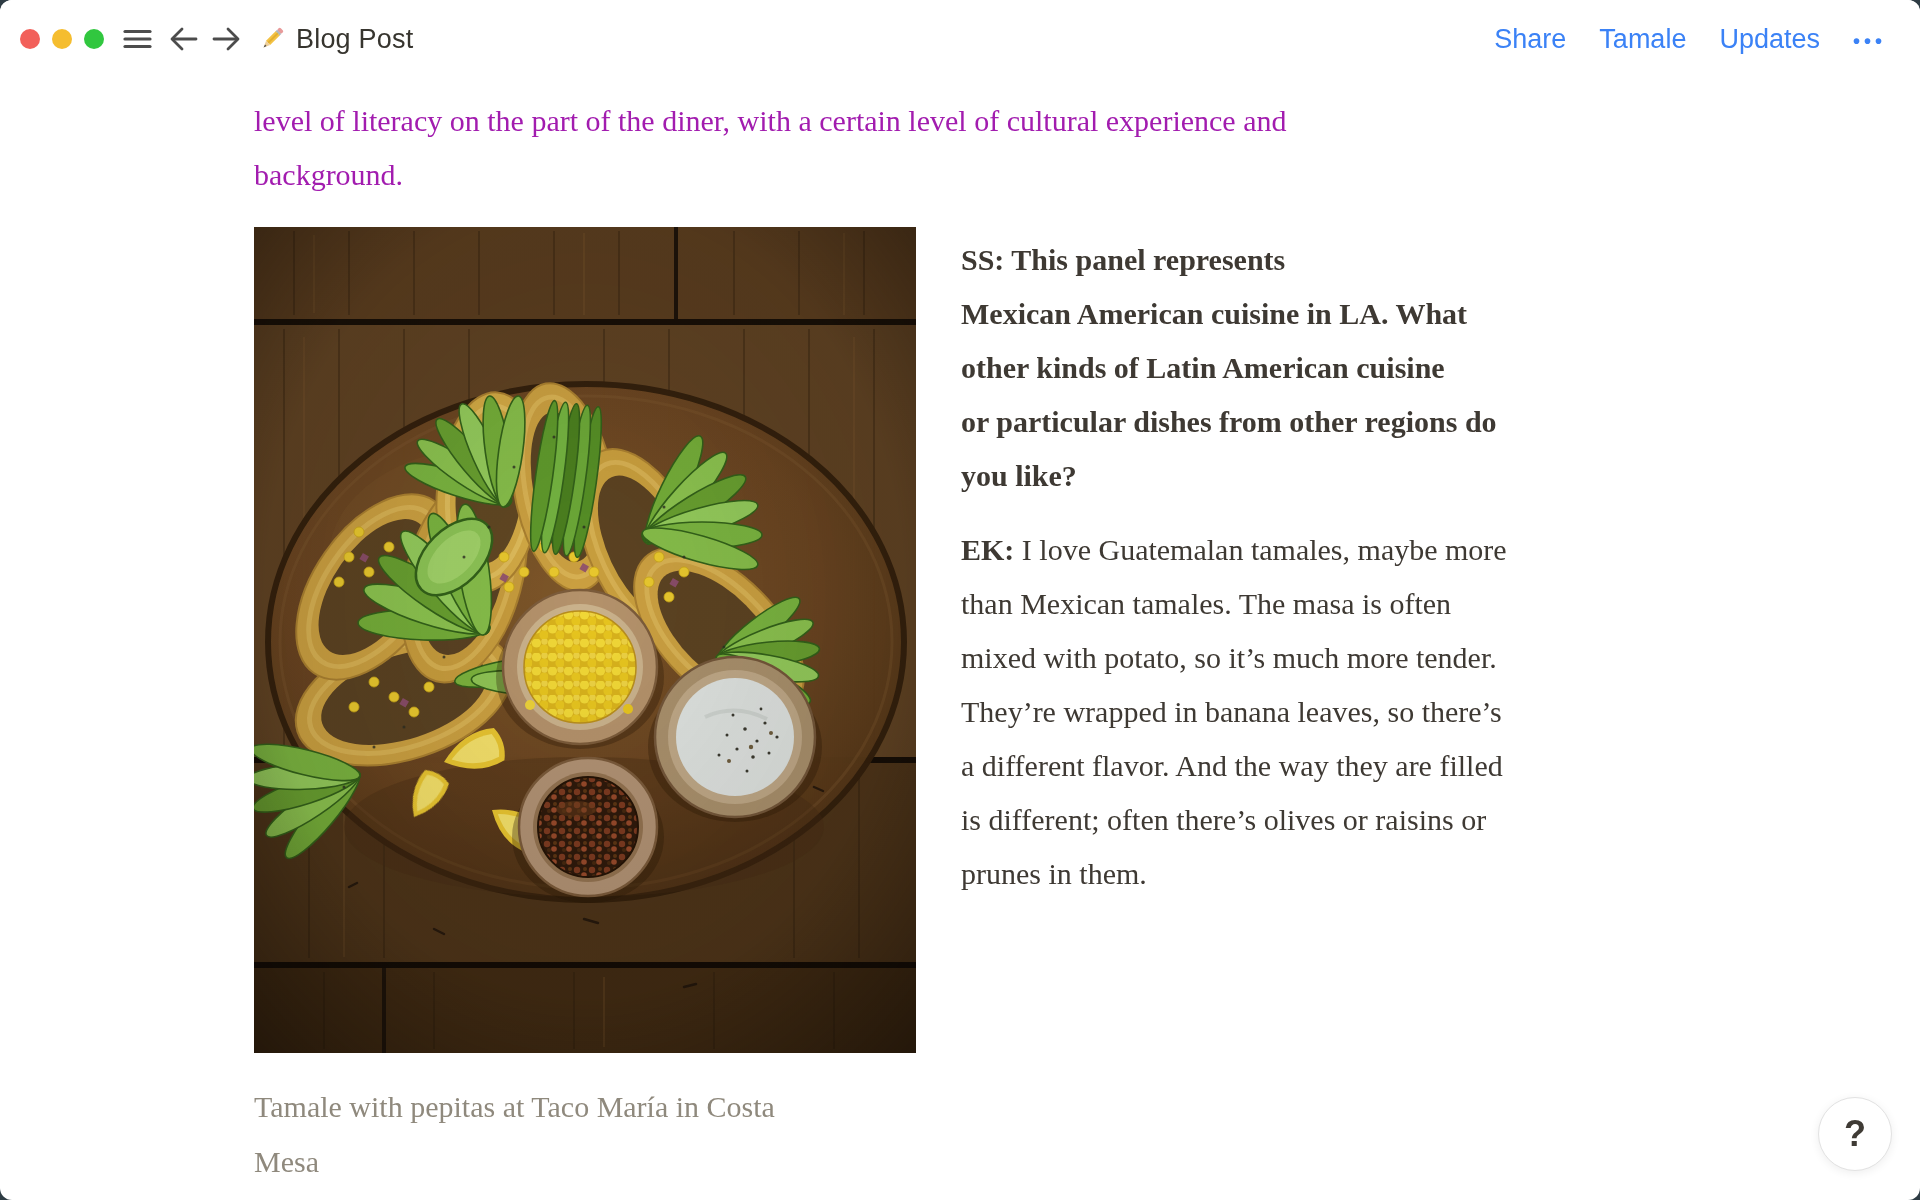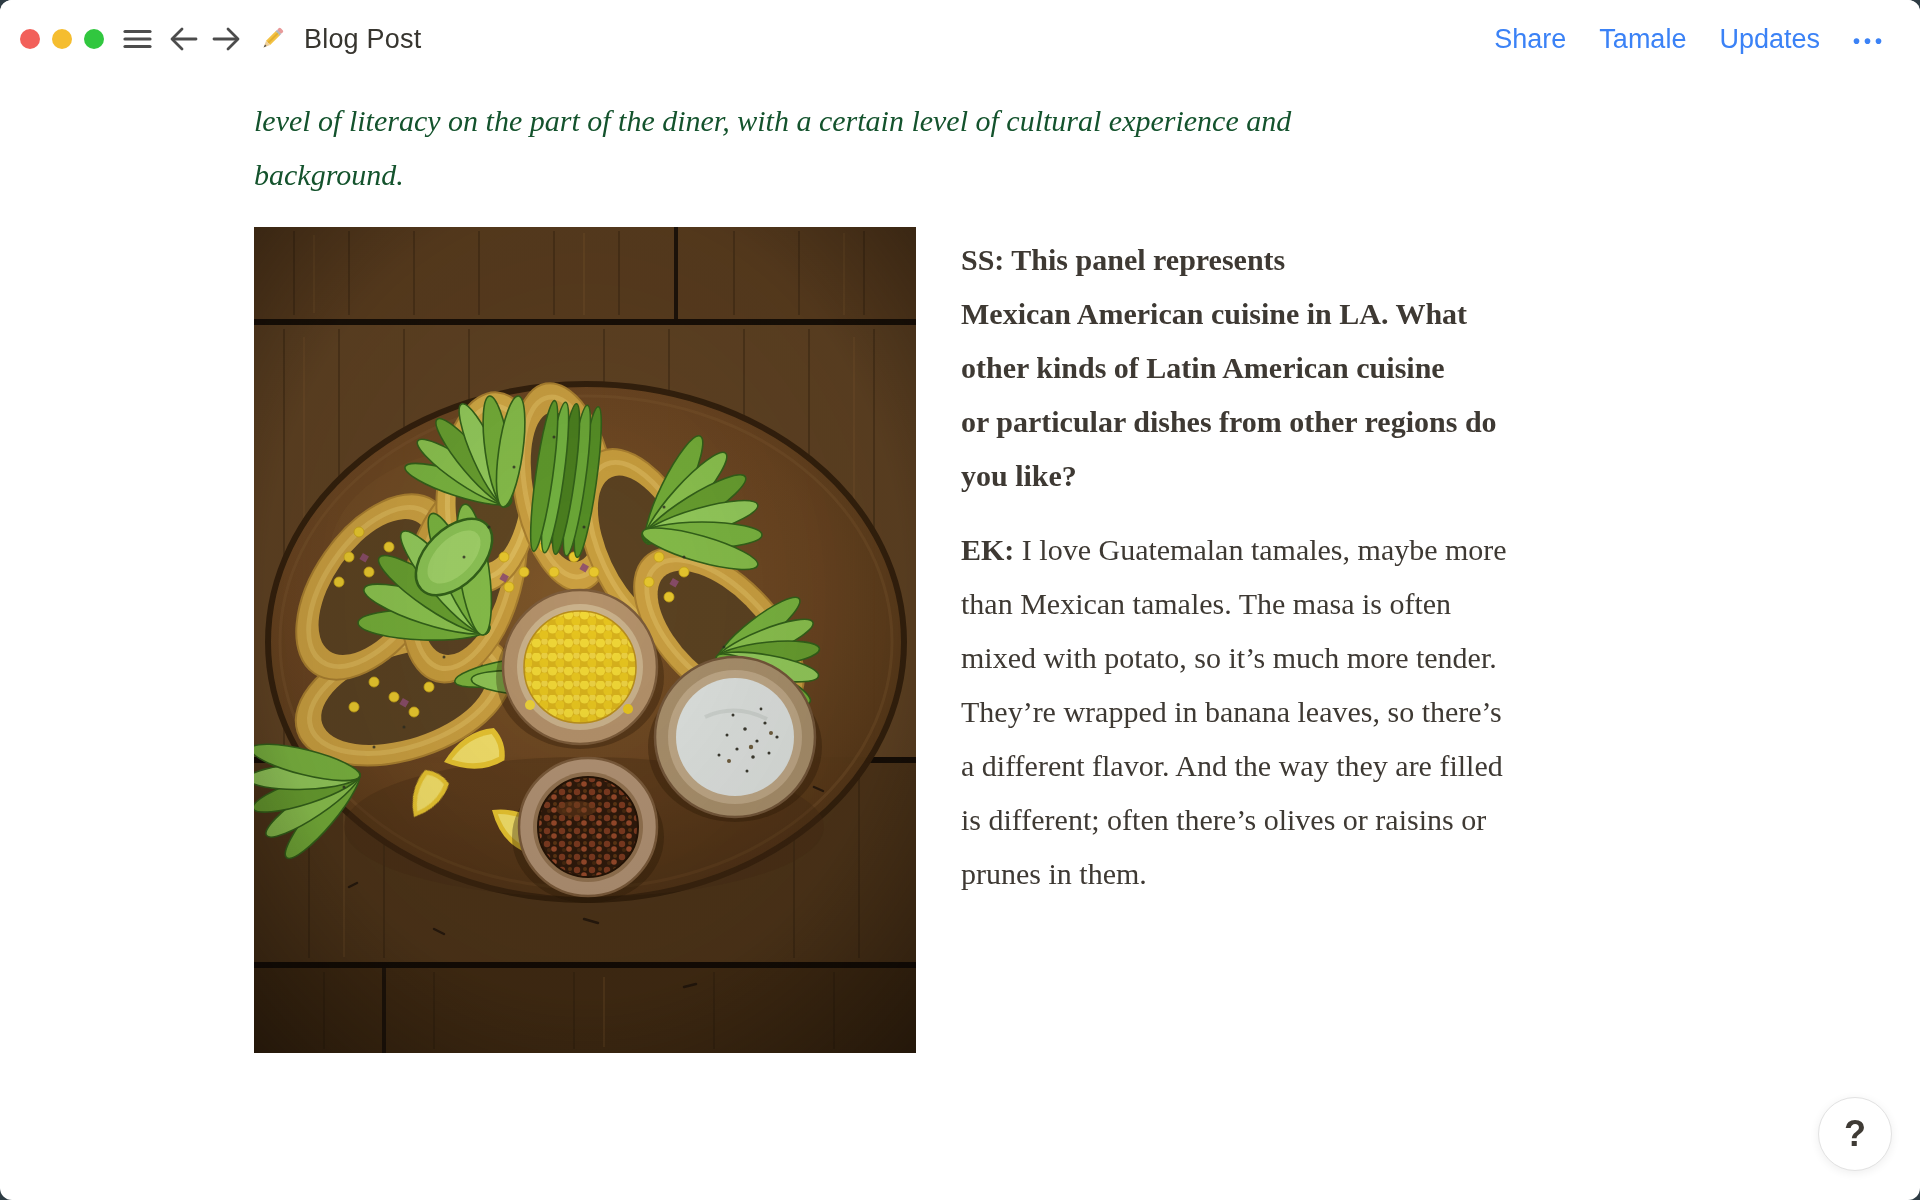--- a/index.html
+++ b/index.html
@@ -12,33 +12,33 @@
   .titlebar {
     display:flex; align-items:center; height:78px; background:#fff;
     padding:0 34px 0 20px;
   }
   .lights { display:flex; align-items:center; gap:12px; }
   .light { width:20px; height:20px; border-radius:50%; display:inline-block; cursor:pointer; }
   .icon-btn { background:none; border:none; cursor:pointer; display:flex; align-items:center; justify-content:center; padding:0; }
   .hamburger { margin-left:19px; }
   .nav-arrow { margin-left:16px; }
   .nav-arrow + .nav-arrow { margin-left:10px; }
-  .doc-title { display:flex; align-items:center; margin-left:14px; gap:17px; }
+  .doc-title { display:flex; align-items:center; margin-left:14px; gap:9px; }
   .doc-title .t {
     font-size:27px; color:#37352f; font-weight:500; letter-spacing:.2px;
   }
   .tb-right { margin-left:auto; display:flex; align-items:center; gap:33px; }
   .tb-right button {
     background:none; border:none; cursor:pointer;
     font-family:"Liberation Sans", sans-serif; font-size:27px; color:#3b82f6;
   }
   .more-btn { font-size:20px !important; letter-spacing:4px; font-weight:700; padding-top:4px; }
   
   .main { position:absolute; top:78px; left:0; right:0; padding:16px 0 0 254px; }
-  .serif { font-family:"Liberation Serif", serif; color:#14532d;font-style:italic; }
+  .serif { font-family:"Liberation Serif", serif; color:#a21caf; }
   .intro { font-size:30px; line-height:54px; white-space:pre-wrap; width:1500px; }
   .columns { display:flex; margin-top:25px; }
   figure { width:662px; }
   .photo { display:block; width:662px; height:826px; }
   figcaption {
     margin-top:26px; font-family:"Liberation Serif", serif;
     font-size:30px; line-height:55px; color:#8f897d; white-space:pre-wrap;
   }
   .interview { margin-left:45px; width:780px; padding-top:6px; }
   .interview p { font-family:"Liberation Serif", serif; font-size:30px; line-height:54px; color:#3e3933; margin:0 0 20px 0; }
@@ -375,20 +375,22 @@
             <circle r="69" fill="#b09173" stroke="#7a5a3a" stroke-width="2.5"></circle>
             <circle r="55" fill="#927250"></circle>
             <circle r="50" fill="url(#salsap)" stroke="#241305" stroke-width="2"></circle>
             <ellipse cx="-12" cy="-18" rx="20" ry="8" fill="#6b3d1c" opacity="0.5"></ellipse>
           </g>
 
           <path stroke="#1c120a" stroke-width="2.4" stroke-linecap="round" opacity="0.8" d="M330 692 l14 4 M430 760 l12 -3 M180 702 l10 5 M560 560 l9 4 M95 660 l8 -4"></path>
 
           <rect x="0" y="0" width="662" height="826" fill="url(#vig)"></rect>
         </svg>
+        <figcaption>Tamale with pepitas at Taco María in Costa
+Mesa</figcaption>
       </figure>
 
       <div class="interview">
         <p class="question"><strong class="speaker">SS:</strong> <span class="text">This panel represents
 Mexican American cuisine in LA. What
 other kinds of Latin American cuisine
 or particular dishes from other regions do
 you like?</span></p>
         <p><strong class="speaker">EK:</strong> <span class="text">I love Guatemalan tamales, maybe more
 than Mexican tamales. The masa is often

